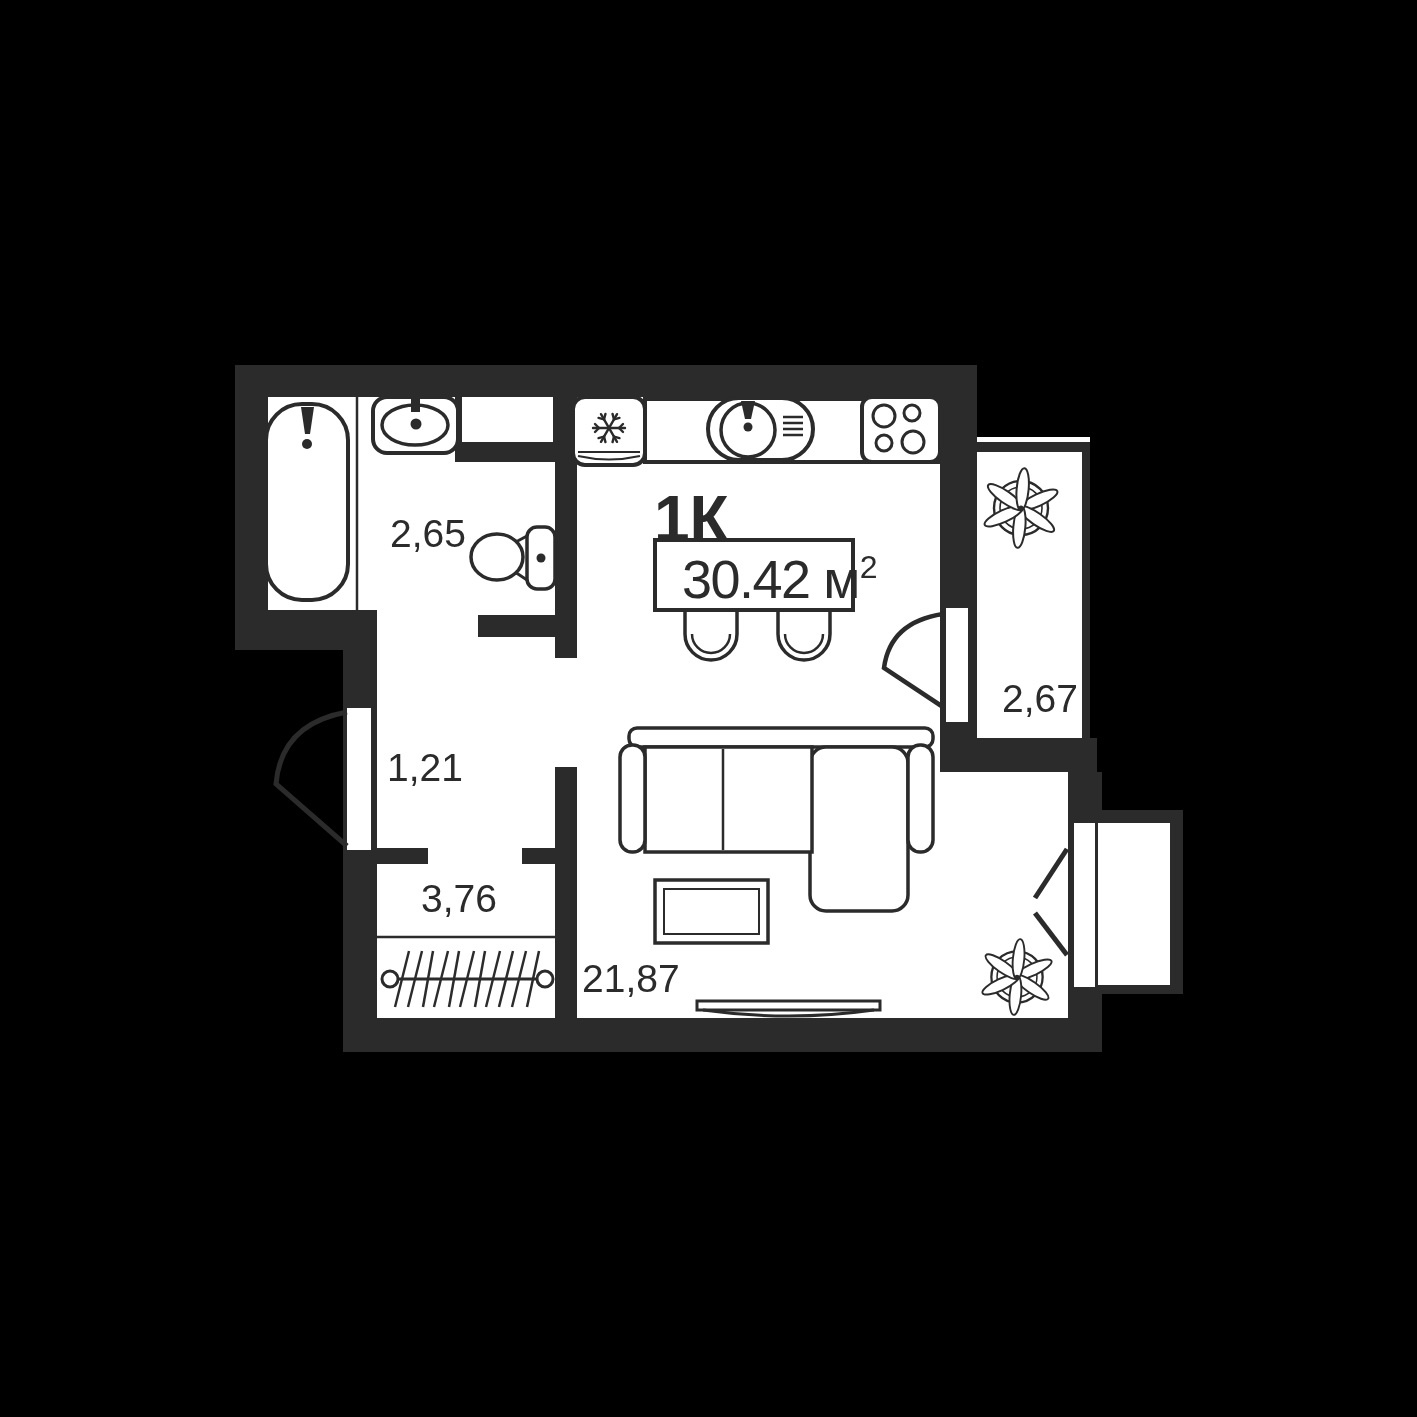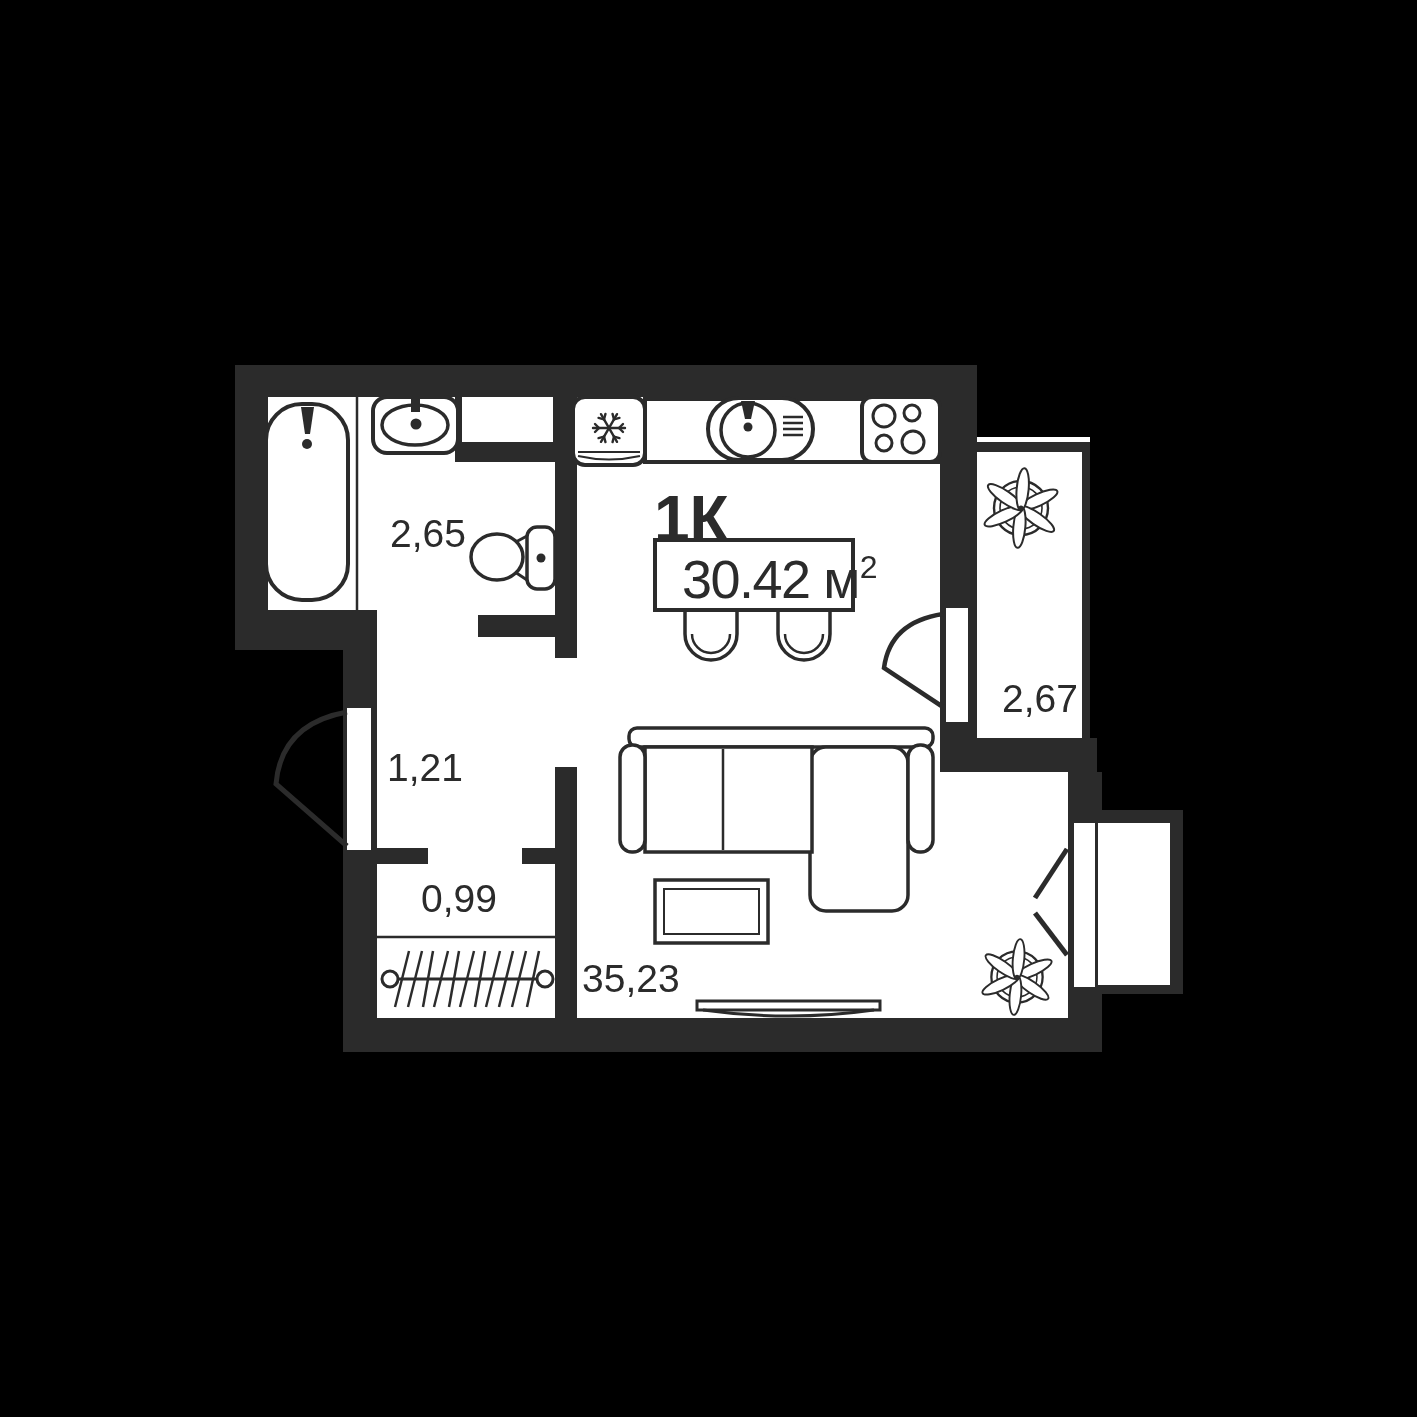--- a/index.html
+++ b/index.html
@@ -229,19 +229,19 @@
   <div class="label label-title" style="left:654px;top:482px;">1К</div>
 
   <div class="label label-area" style="left:644px;top:548px;margin-left:38px;">
     <span>30.42</span><span> </span><span>м</span><span class="sup">2</span>
   </div>
 
   <div class="label" style="left:390px;top:512px;">2,65</div>
 
   <div class="label" style="left:387px;top:746px;">1,21</div>
 
-  <div class="label" style="left:421px;top:877px;">0,99</div>
-
-  <div class="label" style="left:582px;top:957px;">35,23</div>
+  <div class="label" style="left:421px;top:877px;">3,76</div>
+
+  <div class="label" style="left:582px;top:957px;">21,87</div>
 
   <div class="label" style="left:1002px;top:677px;">2,67</div>
 
 </div>
 
 </body></html>

